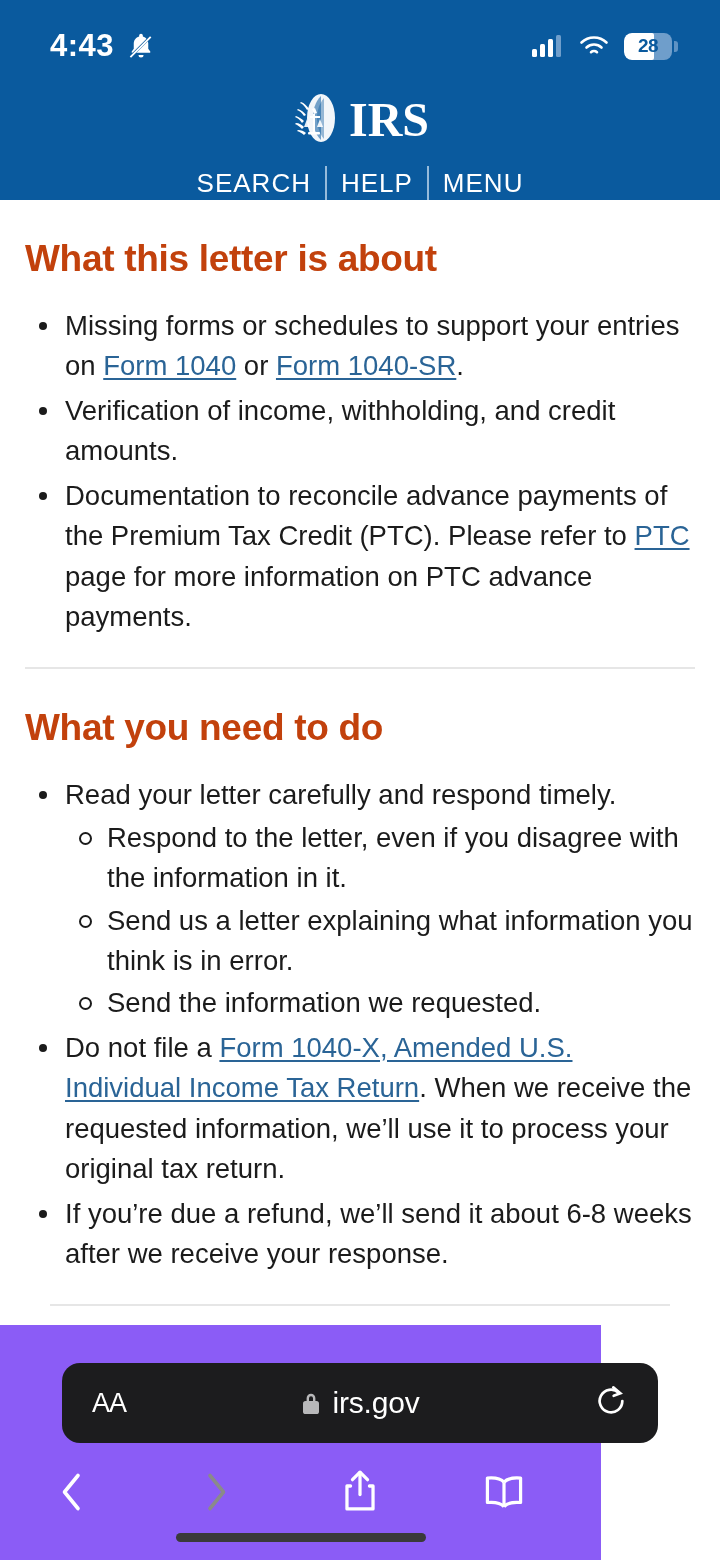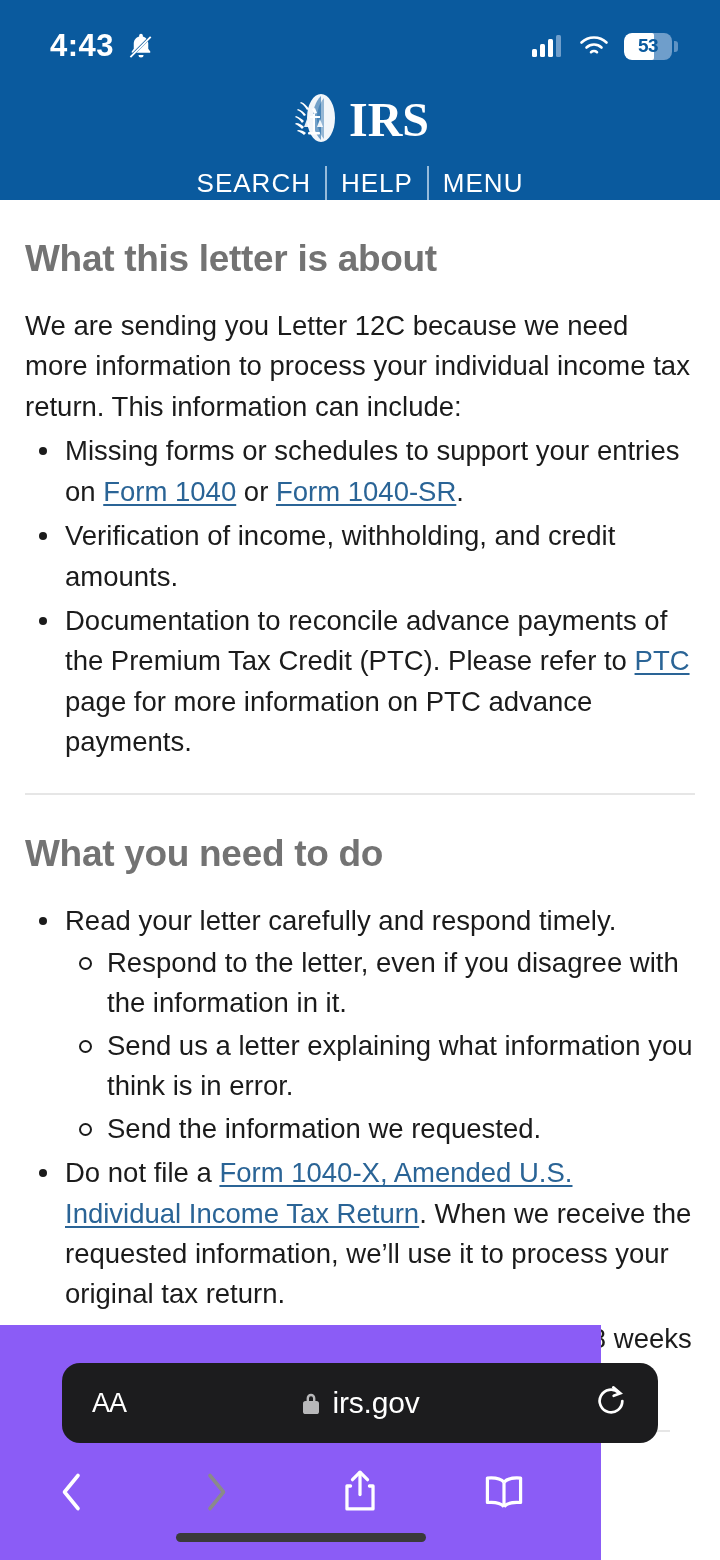--- a/index.html
+++ b/index.html
@@ -52,21 +52,21 @@
     color:#ffffff; font-family:"Liberation Serif", serif;
     font-size:48px; font-weight:bold; letter-spacing:0px; line-height:1;
   }
   .nav { display:flex; align-items:center; color:#fff; font-size:26px; letter-spacing:1px; }
   .nav a { color:#fff; text-decoration:none; padding:0 14px; }
   .nav-sep { width:2px; height:34px; background:#b9d3ea; opacity:.8; }
 
   
   .content { padding:0 25px; background:#fff; }
   h2.sec-title {
-    font-size:37px; font-weight:bold; color:#737373;
+    font-size:37px; font-weight:bold; color:#c2410c;
     letter-spacing:-0.3px; margin-top:38px; margin-bottom:26px;
   }
   p.body {
     font-size:27.5px; line-height:1.47; color:#1b1b1b; margin-bottom:4px;
   }
   ul.lvl1 { list-style:none; }
   ul.lvl1 > li {
     position:relative; padding-left:40px; margin-bottom:4px;
     font-size:27.5px; line-height:1.47; color:#1b1b1b;
   }
@@ -147,21 +147,21 @@
       <span>
         <svg class="icon-svg" width="32" height="24" viewBox="0 0 32 24" fill="none" stroke="#fff" stroke-width="2.6" stroke-linecap="round">
           <path d="M3.5 8.5a18 18 0 0 1 25 0"></path>
           <path d="M8.5 13.5a11 11 0 0 1 15 0"></path>
           <path d="M13 18.2a4.5 4.5 0 0 1 6 0"></path>
         </svg>
       </span>
       <span class="battery">
         <span class="bat-body">
           <span class="bat-fill" style="width: 62%;"></span>
-          <span class="bat-num">53</span>
+          <span class="bat-num">28</span>
         </span>
         <span class="bat-tip"></span>
       </span>
     </div>
   </div>
 
   <div class="irs-header">
     <div class="logo-wrap">
       <span>
         <svg class="logo-mark" viewBox="0 0 56 52">
@@ -184,21 +184,20 @@
       <span class="nav-sep"></span>
       <a href="#">HELP</a>
       <span class="nav-sep"></span>
       <a href="#">MENU</a>
     </div>
   </div>
 
   <div class="content">
 
     <h2 class="sec-title">What this letter is about</h2>
-    <p class="body">We are sending you Letter 12C because we need more information to process your individual income tax return. This information can include:</p>
     <ul class="lvl1">
       <li>Missing forms or schedules to support your entries on <a class="inline-link" href="#">Form 1040</a> or <a class="inline-link" href="#">Form 1040-SR</a>.</li>
       <li>Verification of income, withholding, and credit amounts.</li>
       <li>Documentation to reconcile advance payments of the Premium Tax Credit (PTC). Please refer to <a class="inline-link" href="#">PTC</a> page for more information on PTC advance payments.</li>
     </ul>
 
     <hr class="divider">
 
     <h2 class="sec-title">What you need to do</h2>
     <ul class="lvl1">

